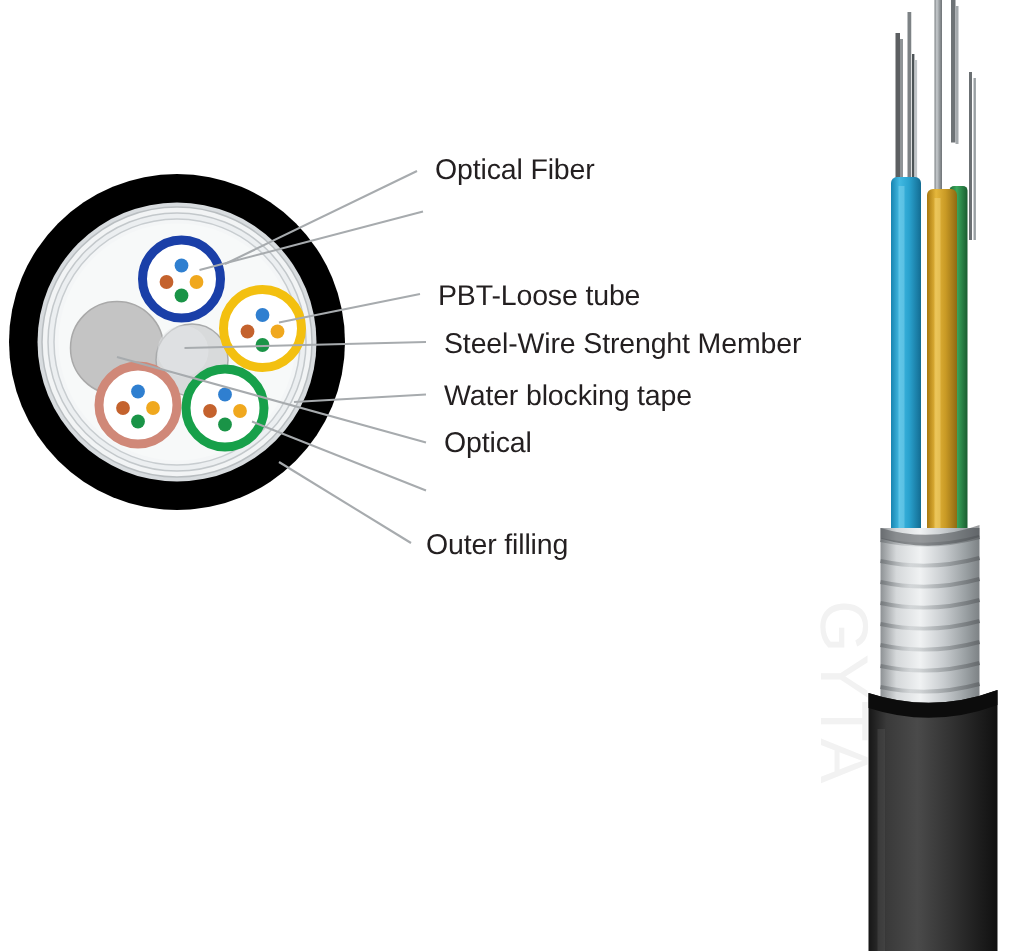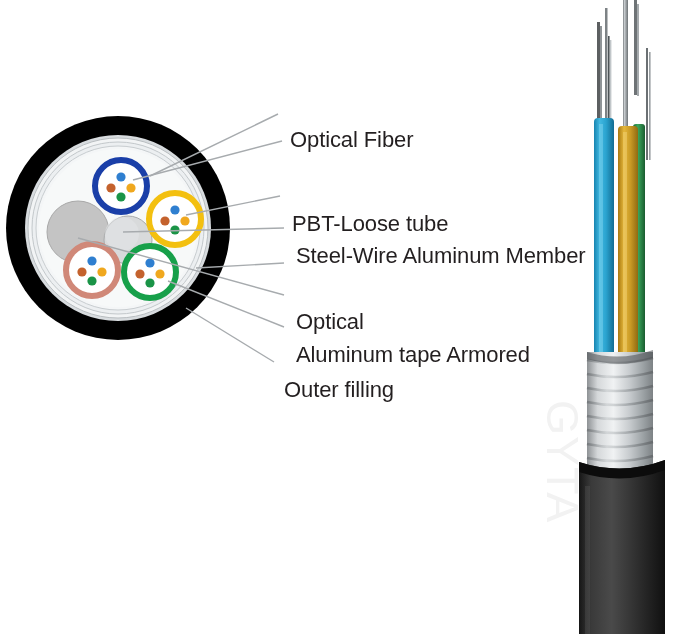--- a/index.html
+++ b/index.html
@@ -34,26 +34,25 @@
     position: absolute;
     left: 0;
     top: 0;
     width: 682px;
     height: 634px;
     pointer-events: none;
   }
   .callout-label {
     position: absolute;
     font-family: "Liberation Sans", sans-serif;
-    font-size: 22px;
+    font-size: 19px;
     color: #231f20;
     white-space: nowrap;
     letter-spacing: -0.1px;
     line-height: 1;
-    margin-top: 25px;
   }
 
   
   #cable-photo {
     position: absolute;
     left: 561px;
     top: 0px;
     width: 121px;
     height: 634px;
   }
@@ -144,23 +143,23 @@
         <line x1="123" y1="232" x2="284" y2="228"></line>
         <line x1="196" y1="268" x2="284" y2="263"></line>
         <line x1="78" y1="238" x2="284" y2="295"></line>
         <line x1="168" y1="281" x2="284" y2="327"></line>
         <line x1="186" y1="308" x2="274" y2="362"></line>
       </g>
   </svg>
 
   <div class="callout-label" style="left:290px; top:104px;">Optical Fiber</div>
   <div class="callout-label" style="left:292px; top:188px;">PBT-Loose tube</div>
-  <div class="callout-label" style="left:296px; top:220px;">Steel-Wire Aluminum Member</div>
+  <div class="callout-label" style="left:296px; top:220px;">Steel-Wire Strenght Member</div>
+  <div class="callout-label" style="left:296px; top:255px;">Water blocking tape</div>
   <div class="callout-label" style="left:296px; top:286px;">Optical</div>
-  <div class="callout-label" style="left:296px; top:319px;">Aluminum tape Armored</div>
   <div class="callout-label" style="left:284px; top:354px;">Outer filling</div>
 
   <svg id="cable-photo" viewBox="0 0 121 634">
     <defs>
       <linearGradient id="jacketGrad" x1="0" y1="0" x2="1" y2="0">
         <stop offset="0%" stop-color="#161616"></stop>
         <stop offset="14%" stop-color="#3a3a3a"></stop>
         <stop offset="38%" stop-color="#4a4a4a"></stop>
         <stop offset="62%" stop-color="#343434"></stop>
         <stop offset="85%" stop-color="#1e1e1e"></stop>

